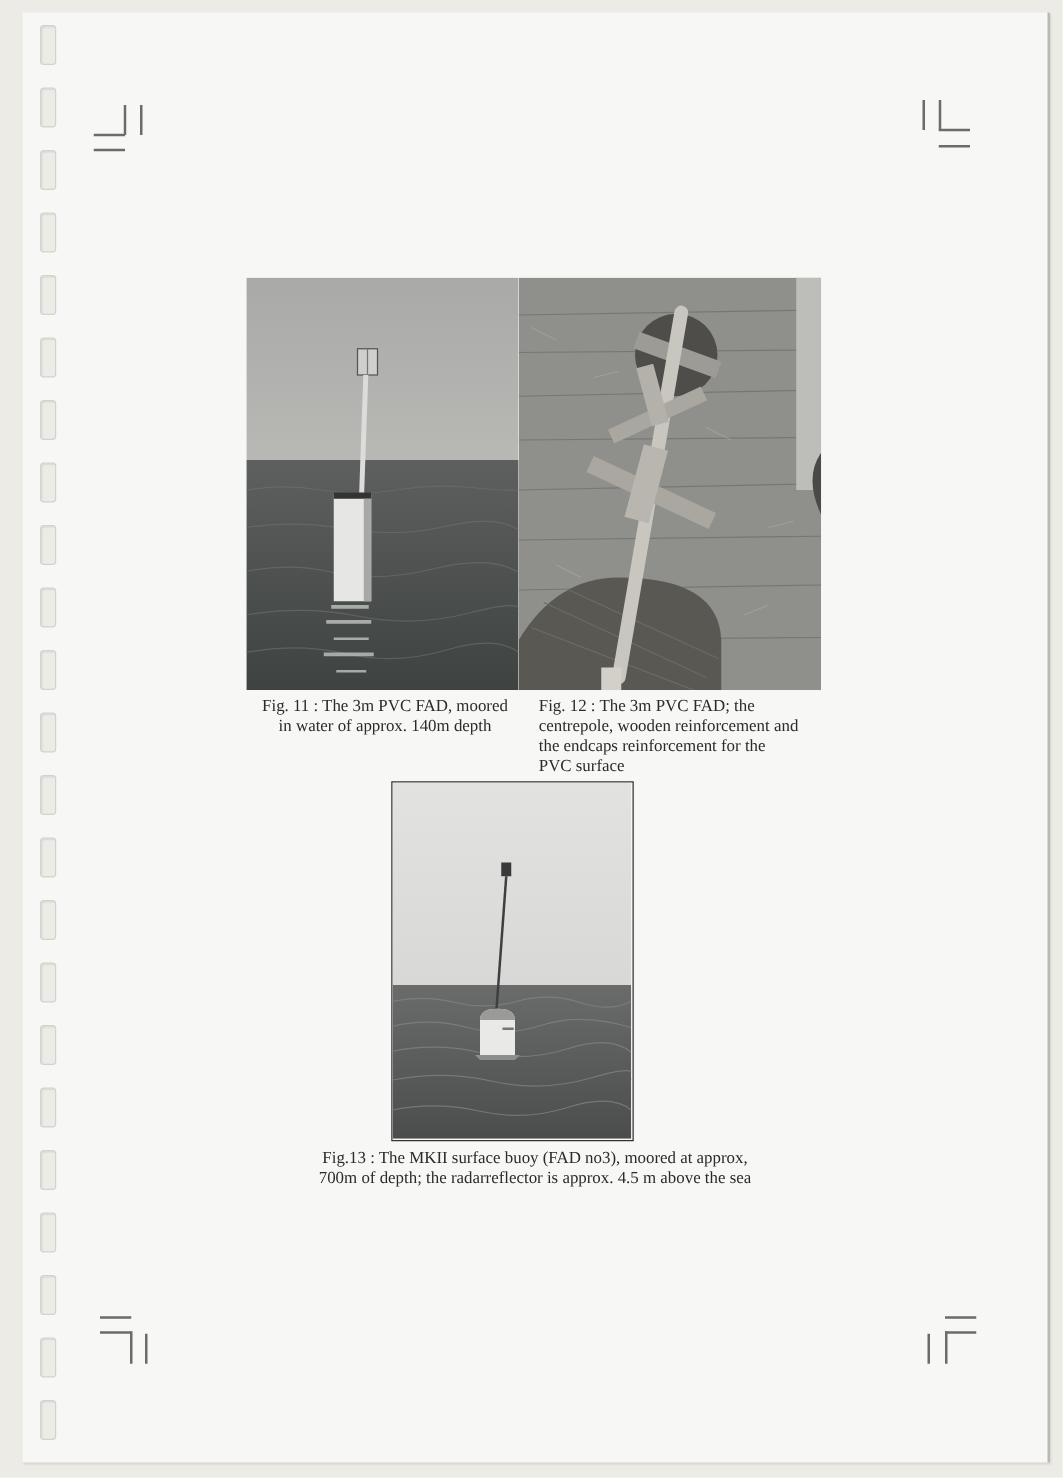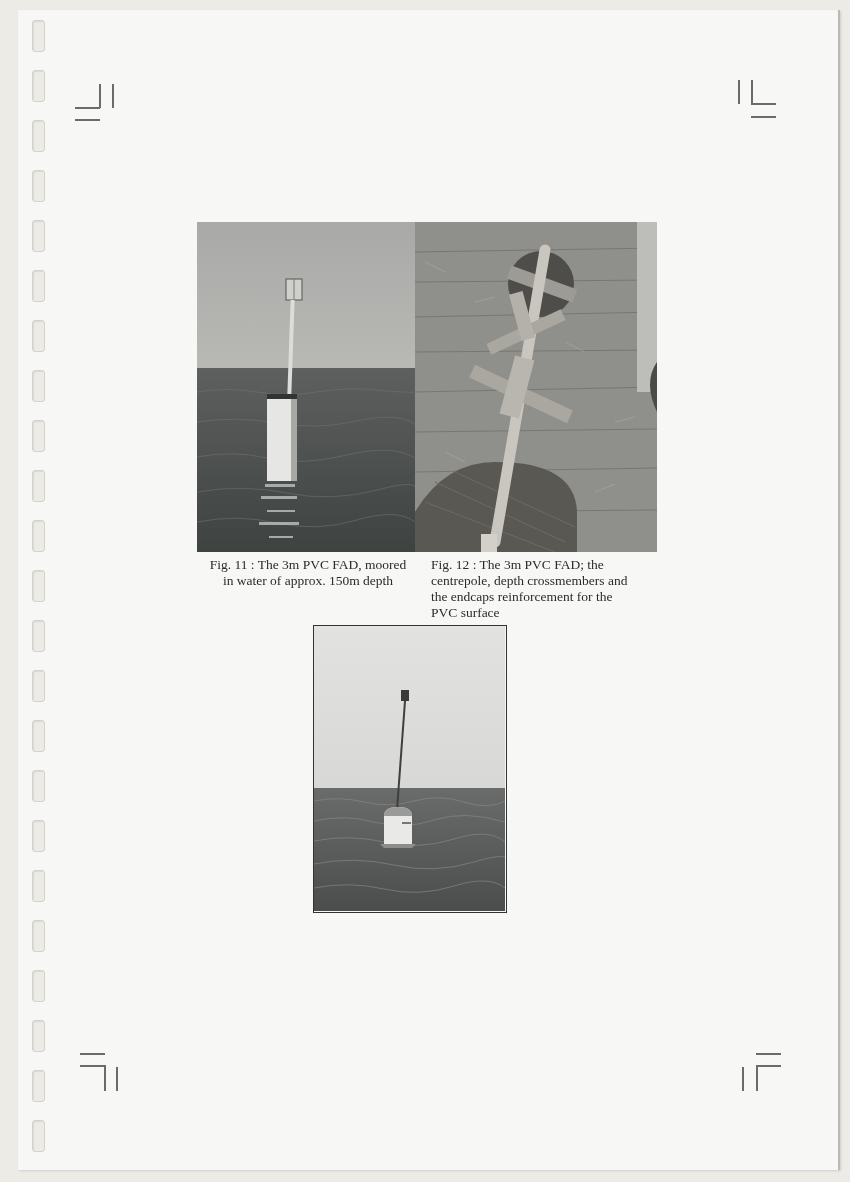--- a/index.html
+++ b/index.html
@@ -141,25 +141,25 @@
     <rect x="70" y="104" width="82" height="12" fill="#a9a7a0" transform="rotate(-25 111 110)"></rect>
     <rect x="100" y="70" width="14" height="48" fill="#b3b1aa" transform="rotate(-15 107 94)"></rect>
     <rect x="52" y="165" width="108" height="14" fill="#a9a7a0" transform="rotate(25 106 172)"></rect>
     <rect x="92" y="135" width="20" height="60" fill="#b8b6ae" transform="rotate(15 102 165)"></rect>
     <rect x="66" y="312" width="16" height="18" fill="#d2d0c8"></rect>
   </svg>
 </div>
 
 <div class="caption c-center" style="left:198px;top:557px;width:220px;">
   <div>Fig. 11 : The 3m PVC FAD, moored</div>
-  <div>in water of approx. 150m depth</div>
+  <div>in water of approx. 140m depth</div>
 </div>
 <div class="caption c-left" style="left:431px;top:557px;width:240px;">
   <div>Fig. 12 : The 3m PVC FAD; the</div>
-  <div>centrepole, depth crossmembers and</div>
+  <div>centrepole, wooden reinforcement and</div>
   <div>the endcaps reinforcement for the</div>
   <div>PVC surface</div>
 </div>
 
 <div class="fig" style="left:313px;top:625px;width:194px;height:288px;border:1.5px solid #333;box-sizing:border-box;">
   <svg width="191" height="285" viewBox="0 0 191 285">
     <defs>
       <linearGradient id="sky13" x1="0" y1="0" x2="0" y2="1">
         <stop offset="0" stop-color="#e2e2e0"></stop>
           <stop offset="1" stop-color="#d8d8d6"></stop>
@@ -181,13 +181,15 @@
     <rect x="87" y="64" width="8" height="11" fill="#3a3a3a"></rect>
     <line x1="91" y1="75" x2="83" y2="184" stroke="#3f3f3f" stroke-width="2"></line>
     <path d="M70 190 Q70 181 84 181 Q98 181 98 190 L98 218 L70 218 Z" fill="#e9e9e7"></path>
     <path d="M70 190 Q70 181 84 181 Q98 181 98 190 Z" fill="#9a9a98"></path>
     <rect x="88" y="196" width="9" height="2" fill="#777"></rect>
     <path d="M66 218 L102 218 L98 222 L70 222 Z" fill="#8c8e8d"></path>
   </svg>
 </div>
 
 <div class="caption c-center" style="left:218px;top:918px;width:420px;">
+  <div>Fig.13 : The MKII surface buoy (FAD no3), moored at approx,</div>
+  <div>700m of depth; the radarreflector is approx. 4.5 m above the sea</div>
 </div>
 
 </body></html>

